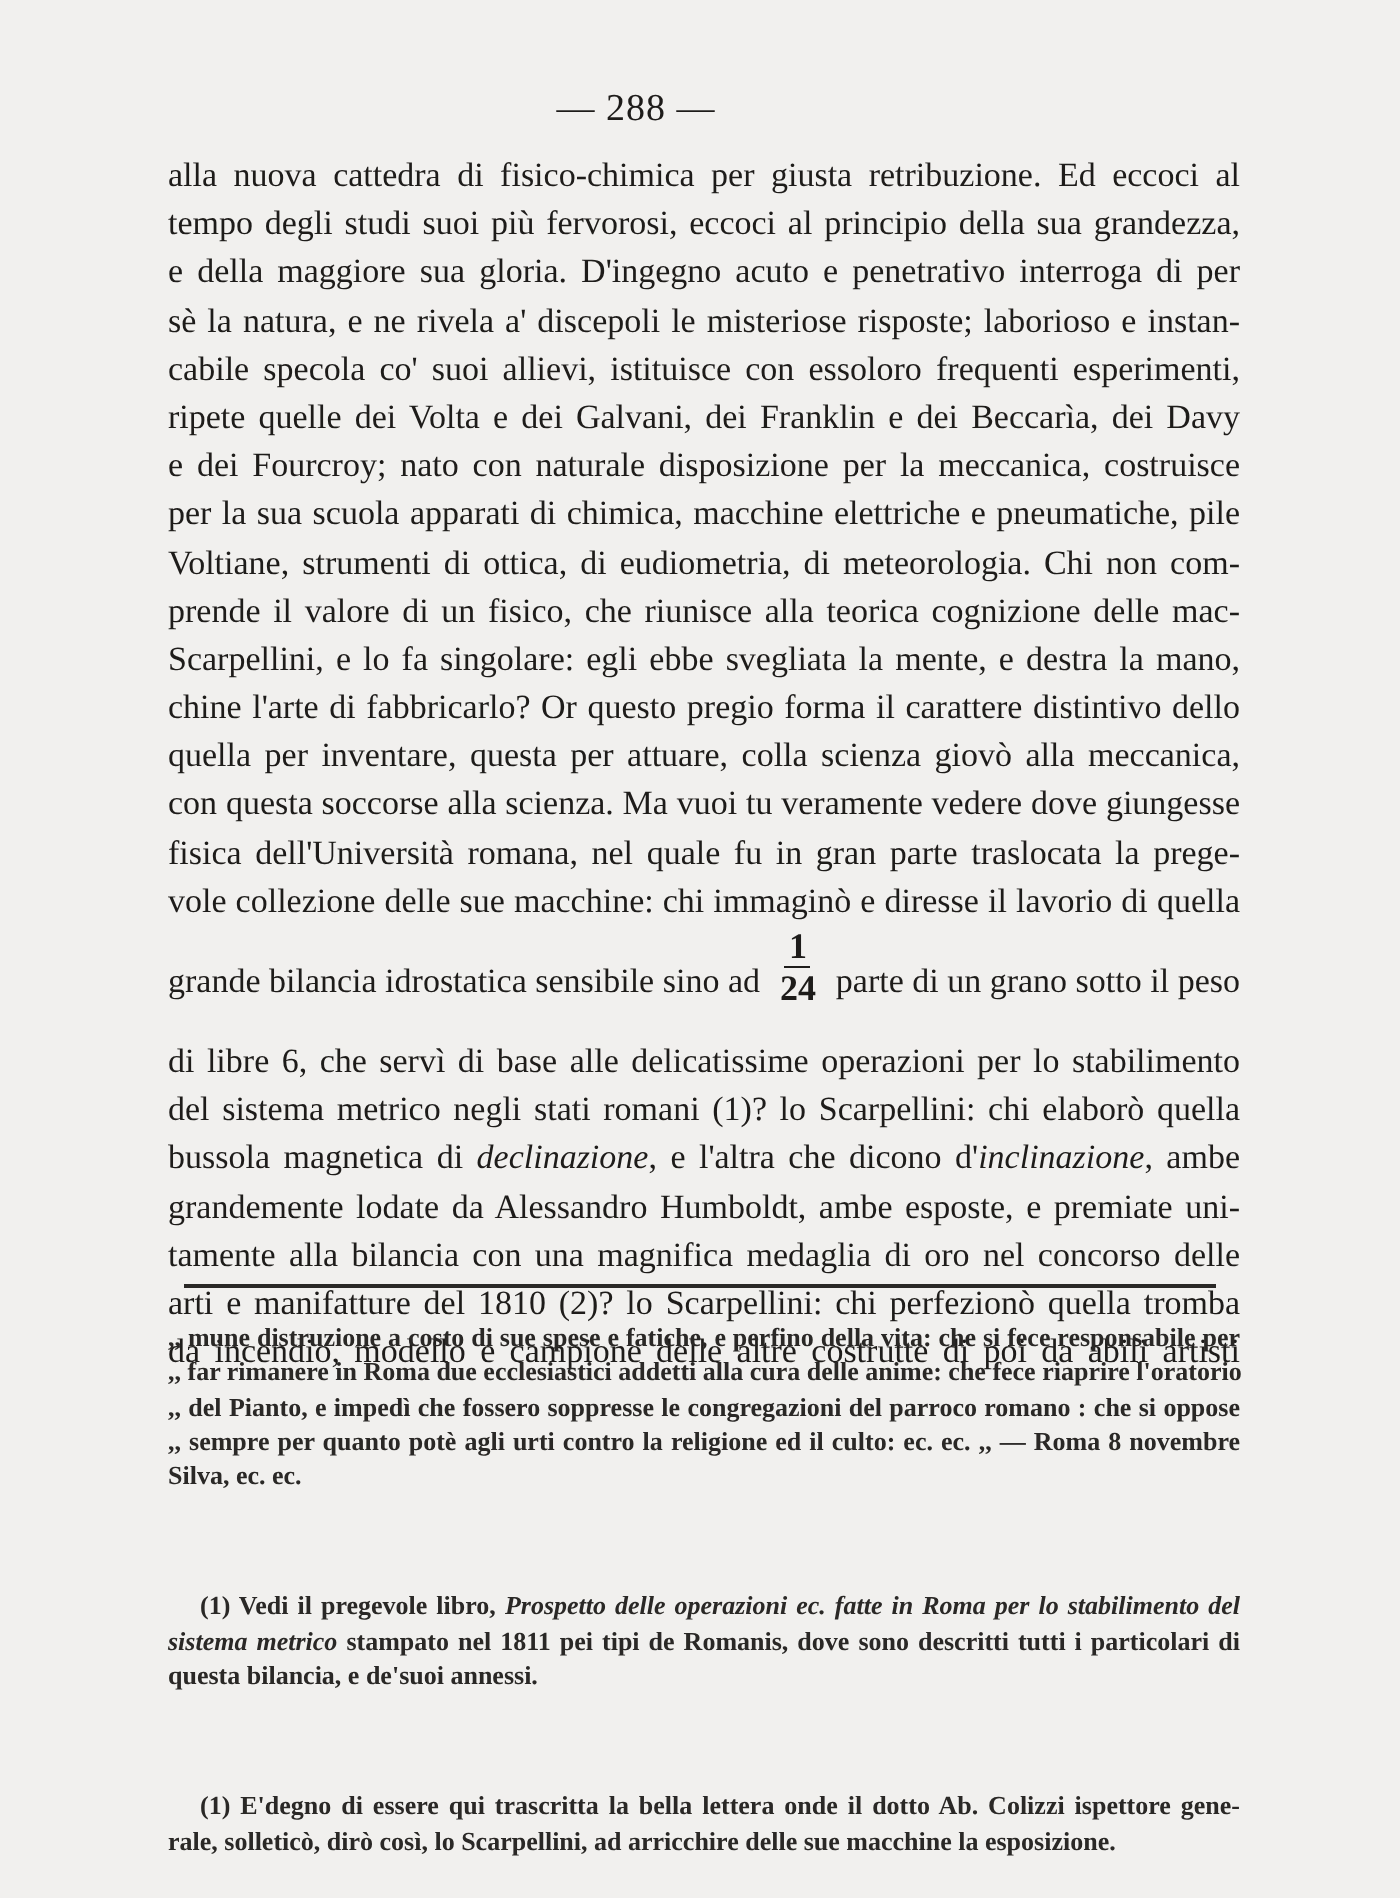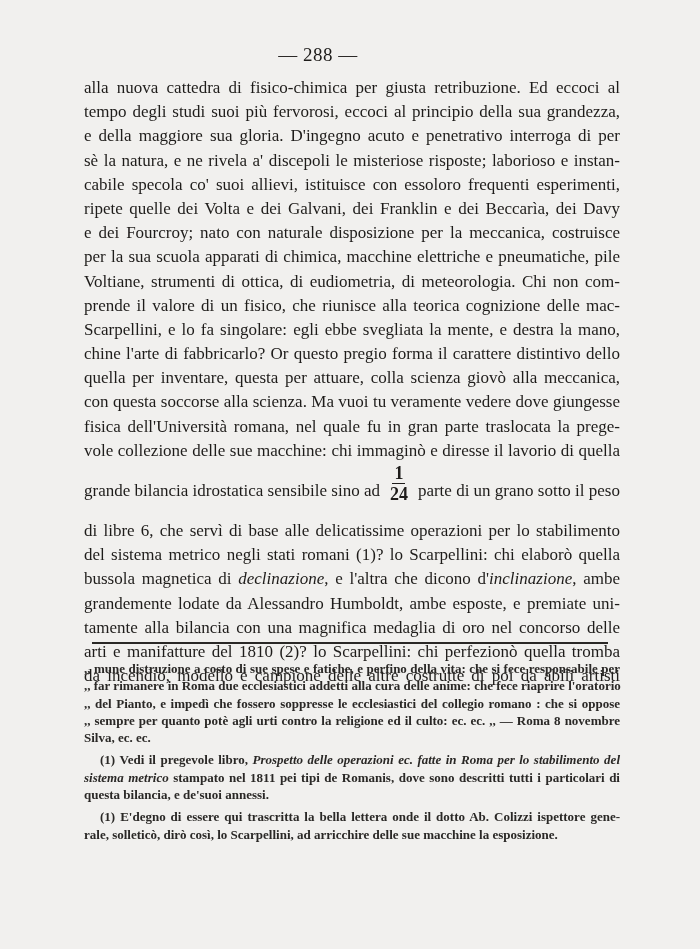--- a/index.html
+++ b/index.html
@@ -25,21 +25,21 @@
     .frac .num { border-bottom: 1.5px solid #1e1c1a; padding: 0 2px; }
     .rule {
       position: absolute; left: 92px; top: 642px; width: 516px; height: 1.5px; background: #2a2826;
     }
     .notes {
       position: absolute; left: 84px; top: 660px; width: 536px;
       font-size: 13px; line-height: 17.3px; font-weight: bold; color: #2a2826;
     }
     .nline { display: block; text-align: justify; text-align-last: justify; white-space: nowrap; }
     .nline.last { text-align-last: left; }
-    .indent { padding-left: 16px; }
+    .indent { padding-left: 16px; margin-top: 43px; }
     .spacer { height: 5px; }
     em, .it { font-style: italic; }
   </style>
 </head>
 <body>
 
 <div class="page-number">— 288 —</div>
 
 <div class="body-text">
   <span class="line">alla nuova cattedra di fisico-chimica per giusta retribuzione. Ed eccoci al</span>
@@ -75,21 +75,21 @@
   <span class="line">tamente alla bilancia con una magnifica medaglia di oro nel concorso delle</span>
   <span class="line">arti e manifatture del 1810 (2)? lo Scarpellini: chi perfezionò quella tromba</span>
   <span class="line">da incendio, modello e campione delle altre costrutte di poi da abili artisti</span>
 </div>
 
 <div class="rule"></div>
 
 <div class="notes">
   <span class="nline">,, mune distruzione a costo di sue spese e fatiche, e perfino della vita: che si fece responsabile per</span>
   <span class="nline">,, far rimanere in Roma due ecclesiastici addetti alla cura delle anime: che fece riaprire l'oratorio</span>
-  <span class="nline">,, del Pianto, e impedì che fossero soppresse le ecclesiastici del collegio romano : che si oppose</span>
+  <span class="nline">,, del Pianto, e impedì che fossero soppresse le congregazioni del parroco romano : che si oppose</span>
   <span class="nline">,, sempre per quanto potè agli urti contro la religione ed il culto: ec. ec. ,, — Roma 8 novembre</span>
   <span class="nline last">Silva, ec. ec.</span>
   <div class="spacer"></div>
   <span class="nline indent"><span>(1) Vedi il pregevole libro,</span> <em>Prospetto delle operazioni ec. fatte in Roma per lo stabilimento del</em></span>
   <span class="nline"><em>sistema metrico</em> <span>stampato nel 1811 pei tipi de Romanis, dove sono descritti tutti i particolari di</span></span>
   <span class="nline last">questa bilancia, e de'suoi annessi.</span>
   <div class="spacer"></div>
   <span class="nline indent">(1) E'degno di essere qui trascritta la bella lettera onde il dotto Ab. Colizzi ispettore gene-</span>
   <span class="nline last">rale, solleticò, dirò così, lo Scarpellini, ad arricchire delle sue macchine la esposizione.</span>
 </div>

